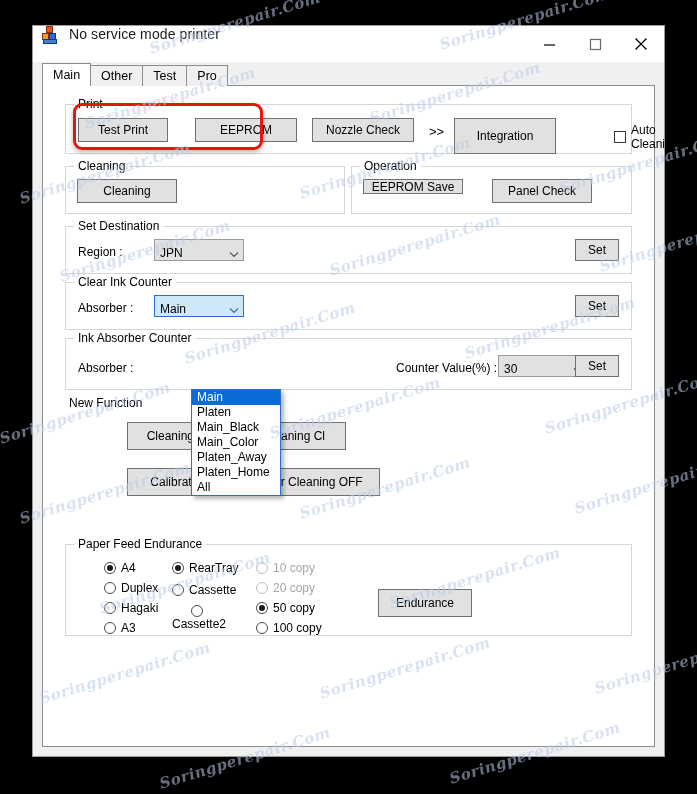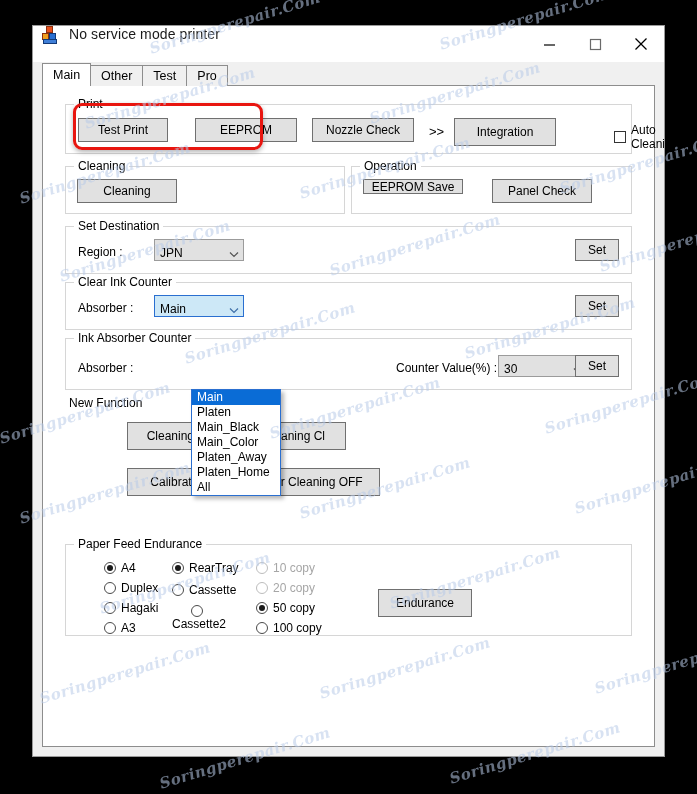--- a/index.html
+++ b/index.html
@@ -195,21 +195,21 @@
     </div>
 
     <div id="tabpage">
 
       <div class="gb" style="left:22px;top:18px;right:22px;height:50px;">
         <div class="gb-title">Print</div>
         <div class="btn" style="left:12px;top:13px;width:90px;height:24px;">Test Print</div>
         <div class="btn" style="left:129px;top:13px;width:102px;height:24px;">EEPROM</div>
         <div class="btn" style="left:246px;top:13px;width:102px;height:24px;">Nozzle Check</div>
         <div class="lbl" style="left:363px;top:19px;font-size:13px;">&gt;&gt;</div>
-        <div class="btn" style="left:388px;top:13px;width:102px;height:28px;">Integration</div>
+        <div class="btn" style="left:388px;top:13px;width:102px;height:36px;">Integration</div>
         <div class="cbox" style="left:508px;top:18px;">
           <span class="box"></span>
           <span>Auto Cleaning</span>
         </div>
       </div>
 
       <div class="gb" style="left:22px;top:80px;width:280px;height:48px;">
         <div class="gb-title">Cleaning</div>
         <div class="btn" style="left:11px;top:12px;width:100px;height:24px;">Cleaning</div>
       </div>

